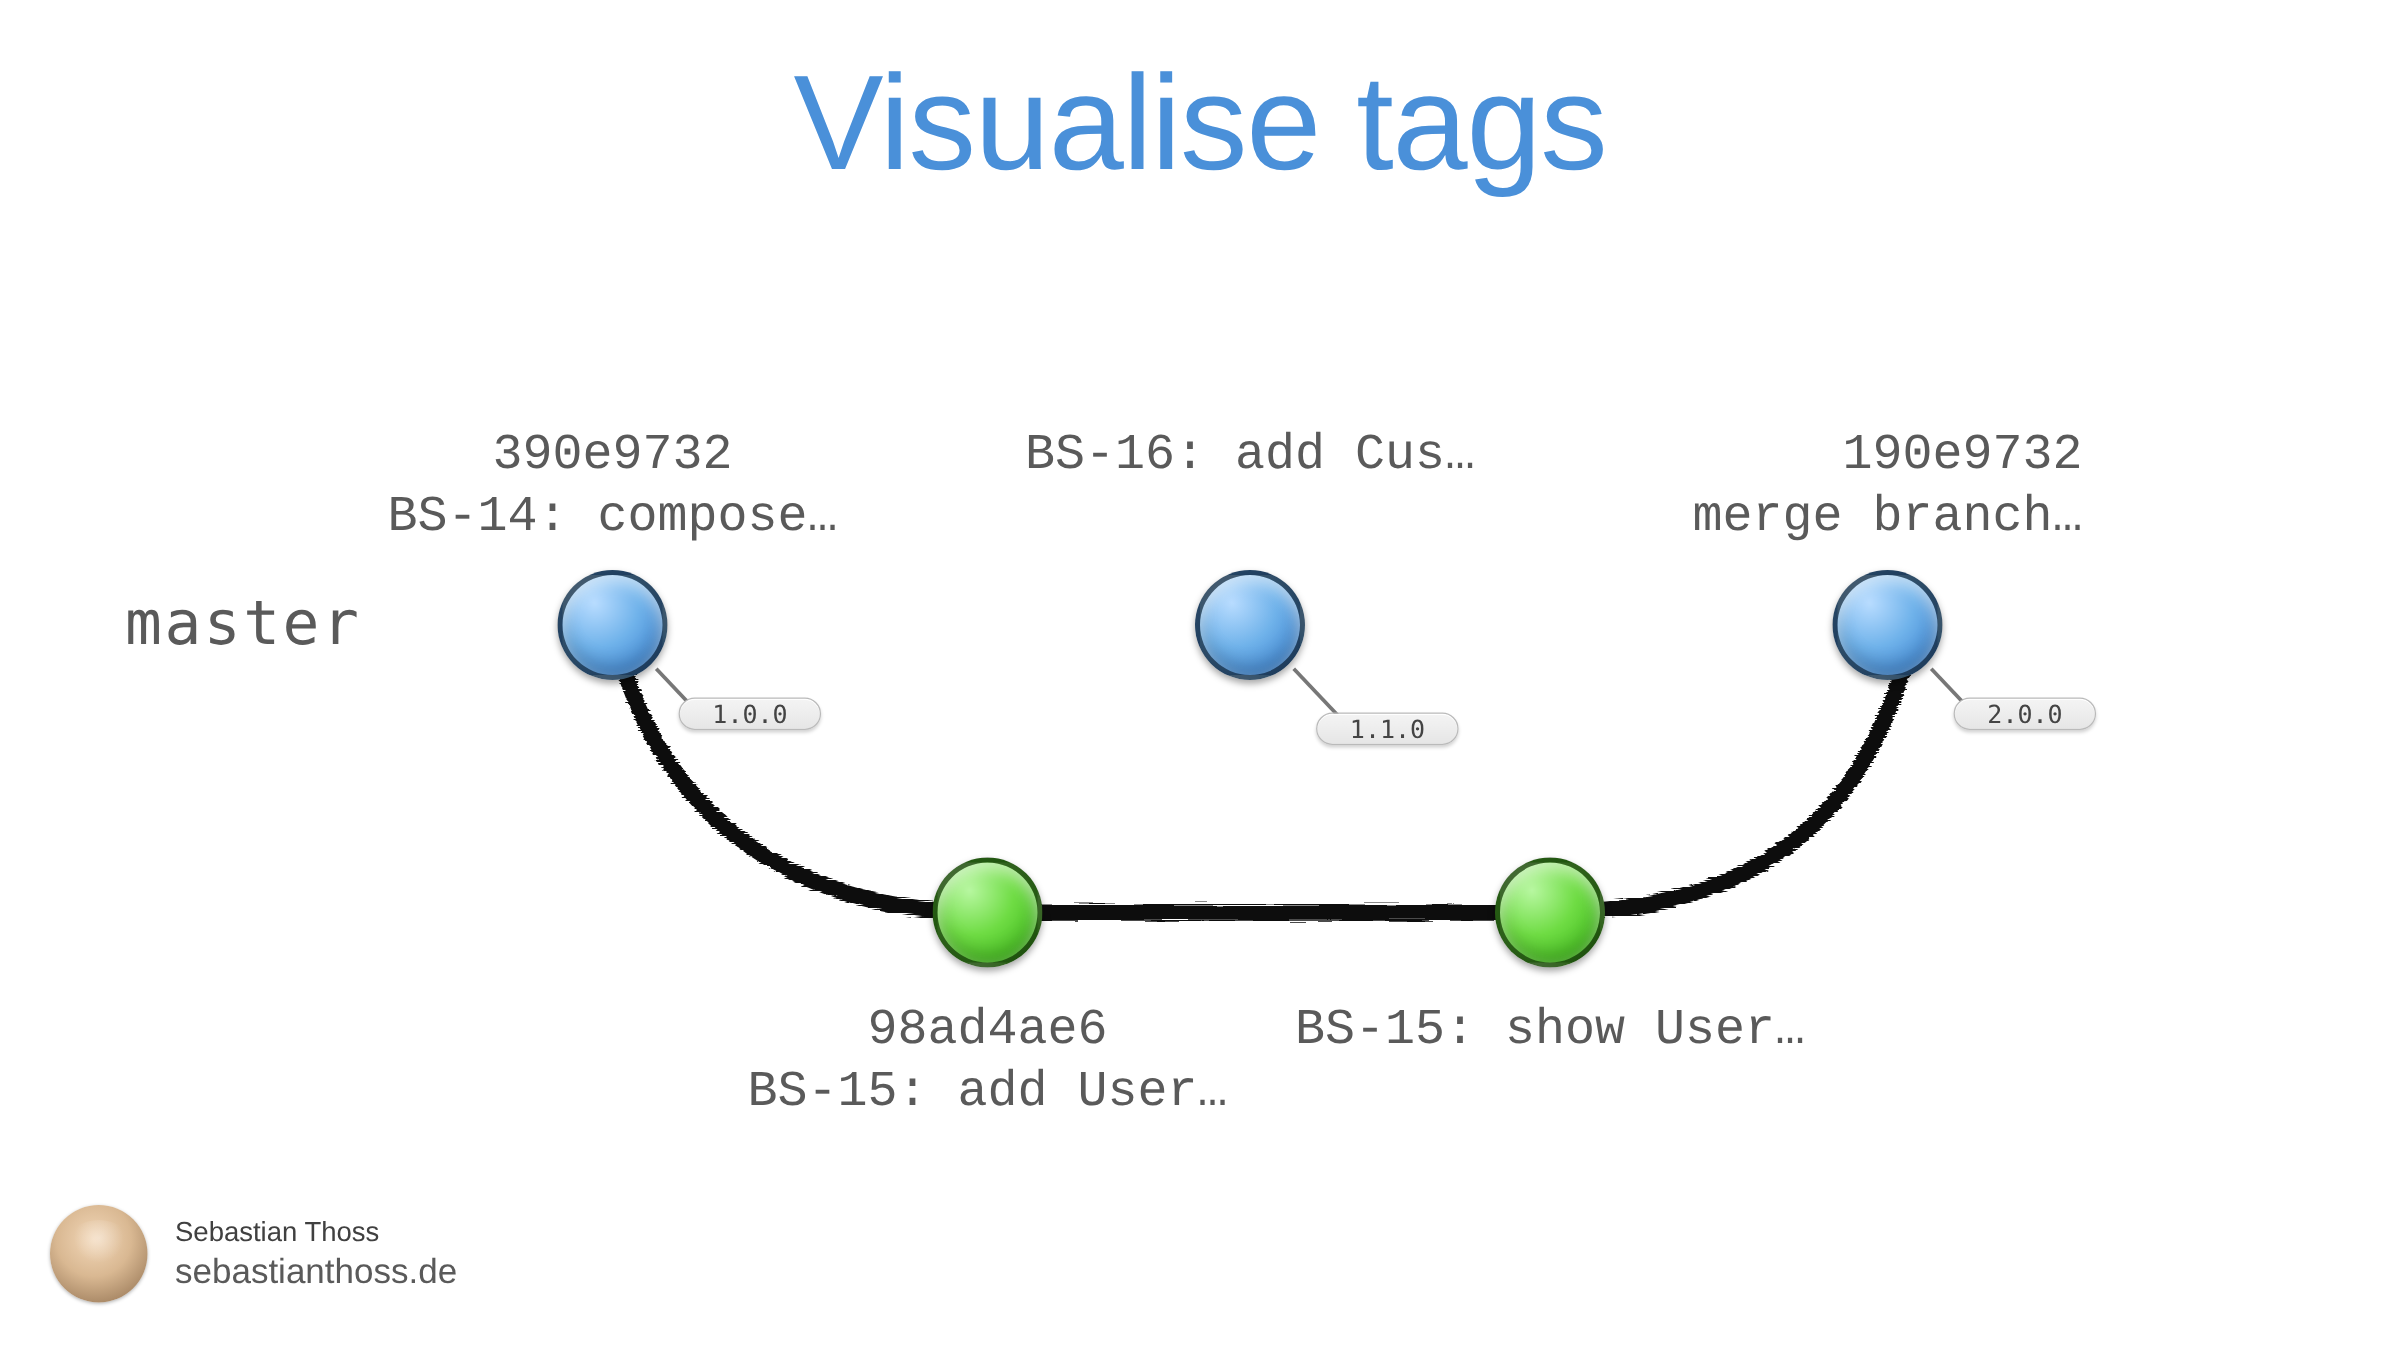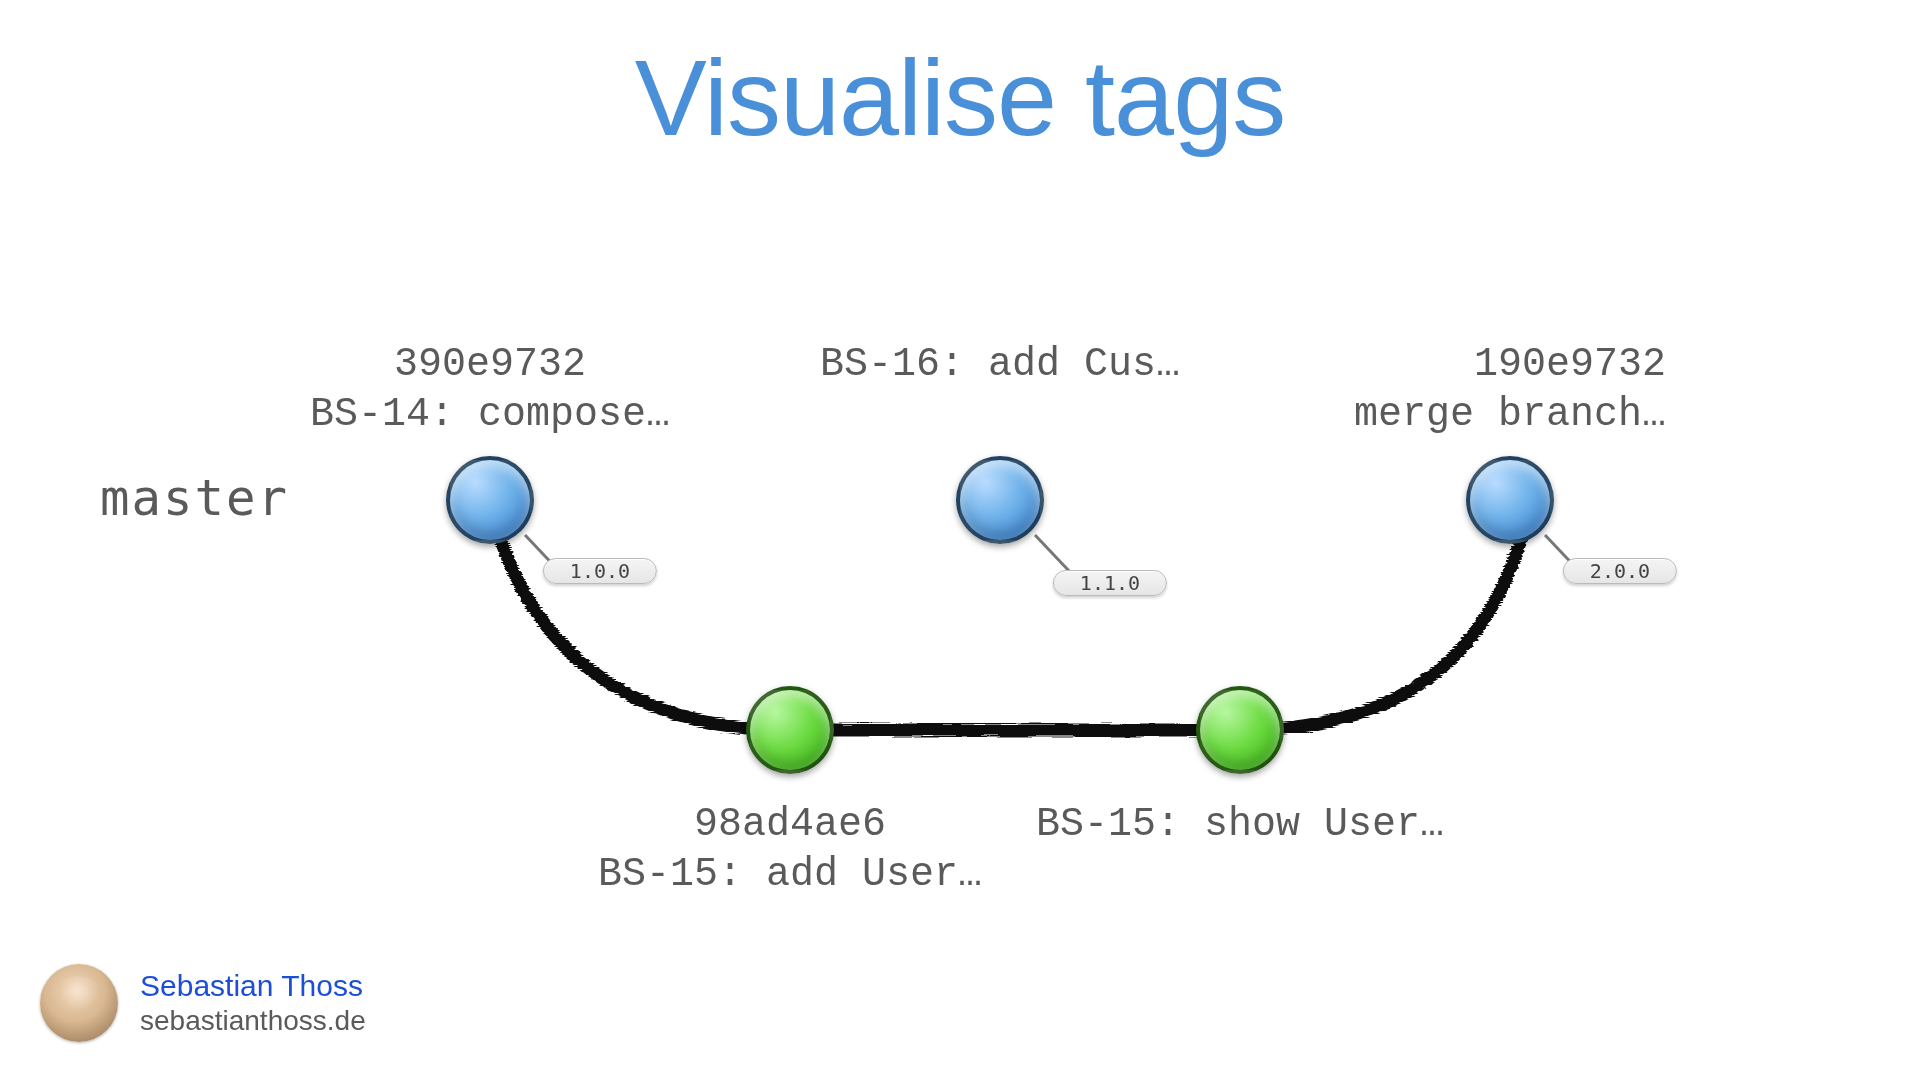--- a/index.html
+++ b/index.html
@@ -64,21 +64,21 @@
       width: 78px; height: 78px; border-radius: 50%;
       background: radial-gradient(circle at 45% 35%, #f2d7b8 0%, #d9b892 45%, #8a6a4a 100%);
       box-shadow: 0 1px 3px rgba(0,0,0,0.3);
       position: relative;
     }
     .avatar::after{
       content:""; position:absolute; inset:12px 14px 30px 14px;
       border-radius:50%;
       background: radial-gradient(circle at 50% 40%, rgba(255,255,255,0.35), transparent 60%);
     }
-    .footer .name { font-size: 30px; color: #1d4ed8; font-weight: 400; }
+    .footer .name { font-size: 22px; color: #404040; font-weight: 400; }
     .footer .site { font-size: 28px; color: #5a5a5a; margin-top: 2px; }
 
     
     .sketch { filter: url(#roughen); }
   </style>
 </head>
 <body>
 
 <div class="title">Visualise tags</div>
 

